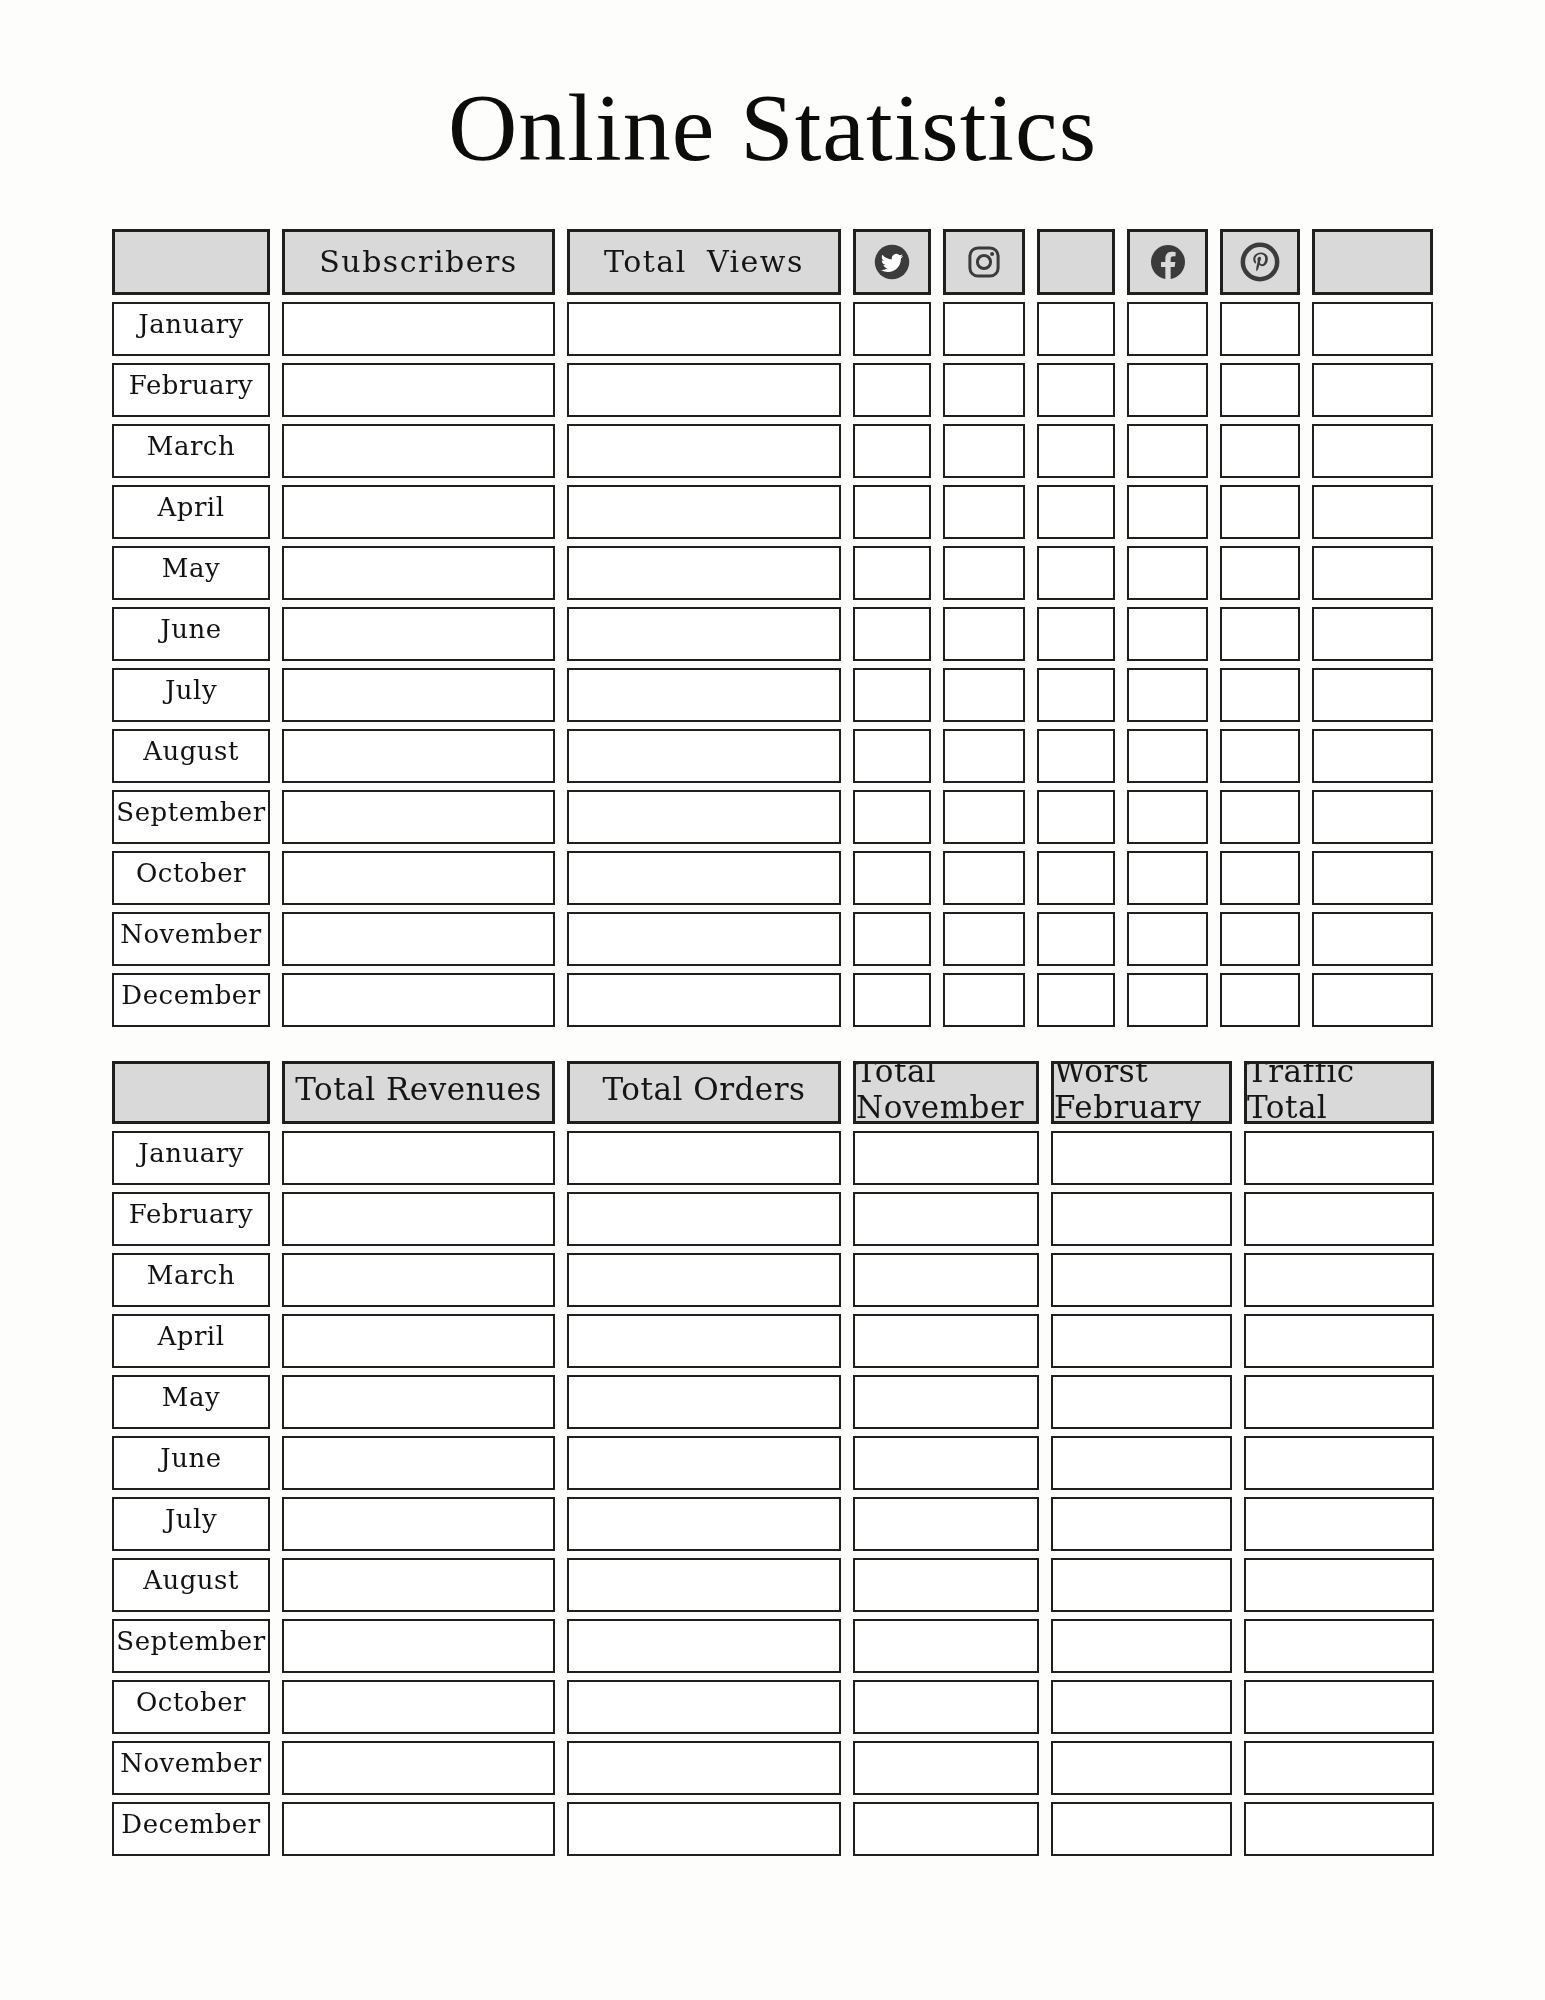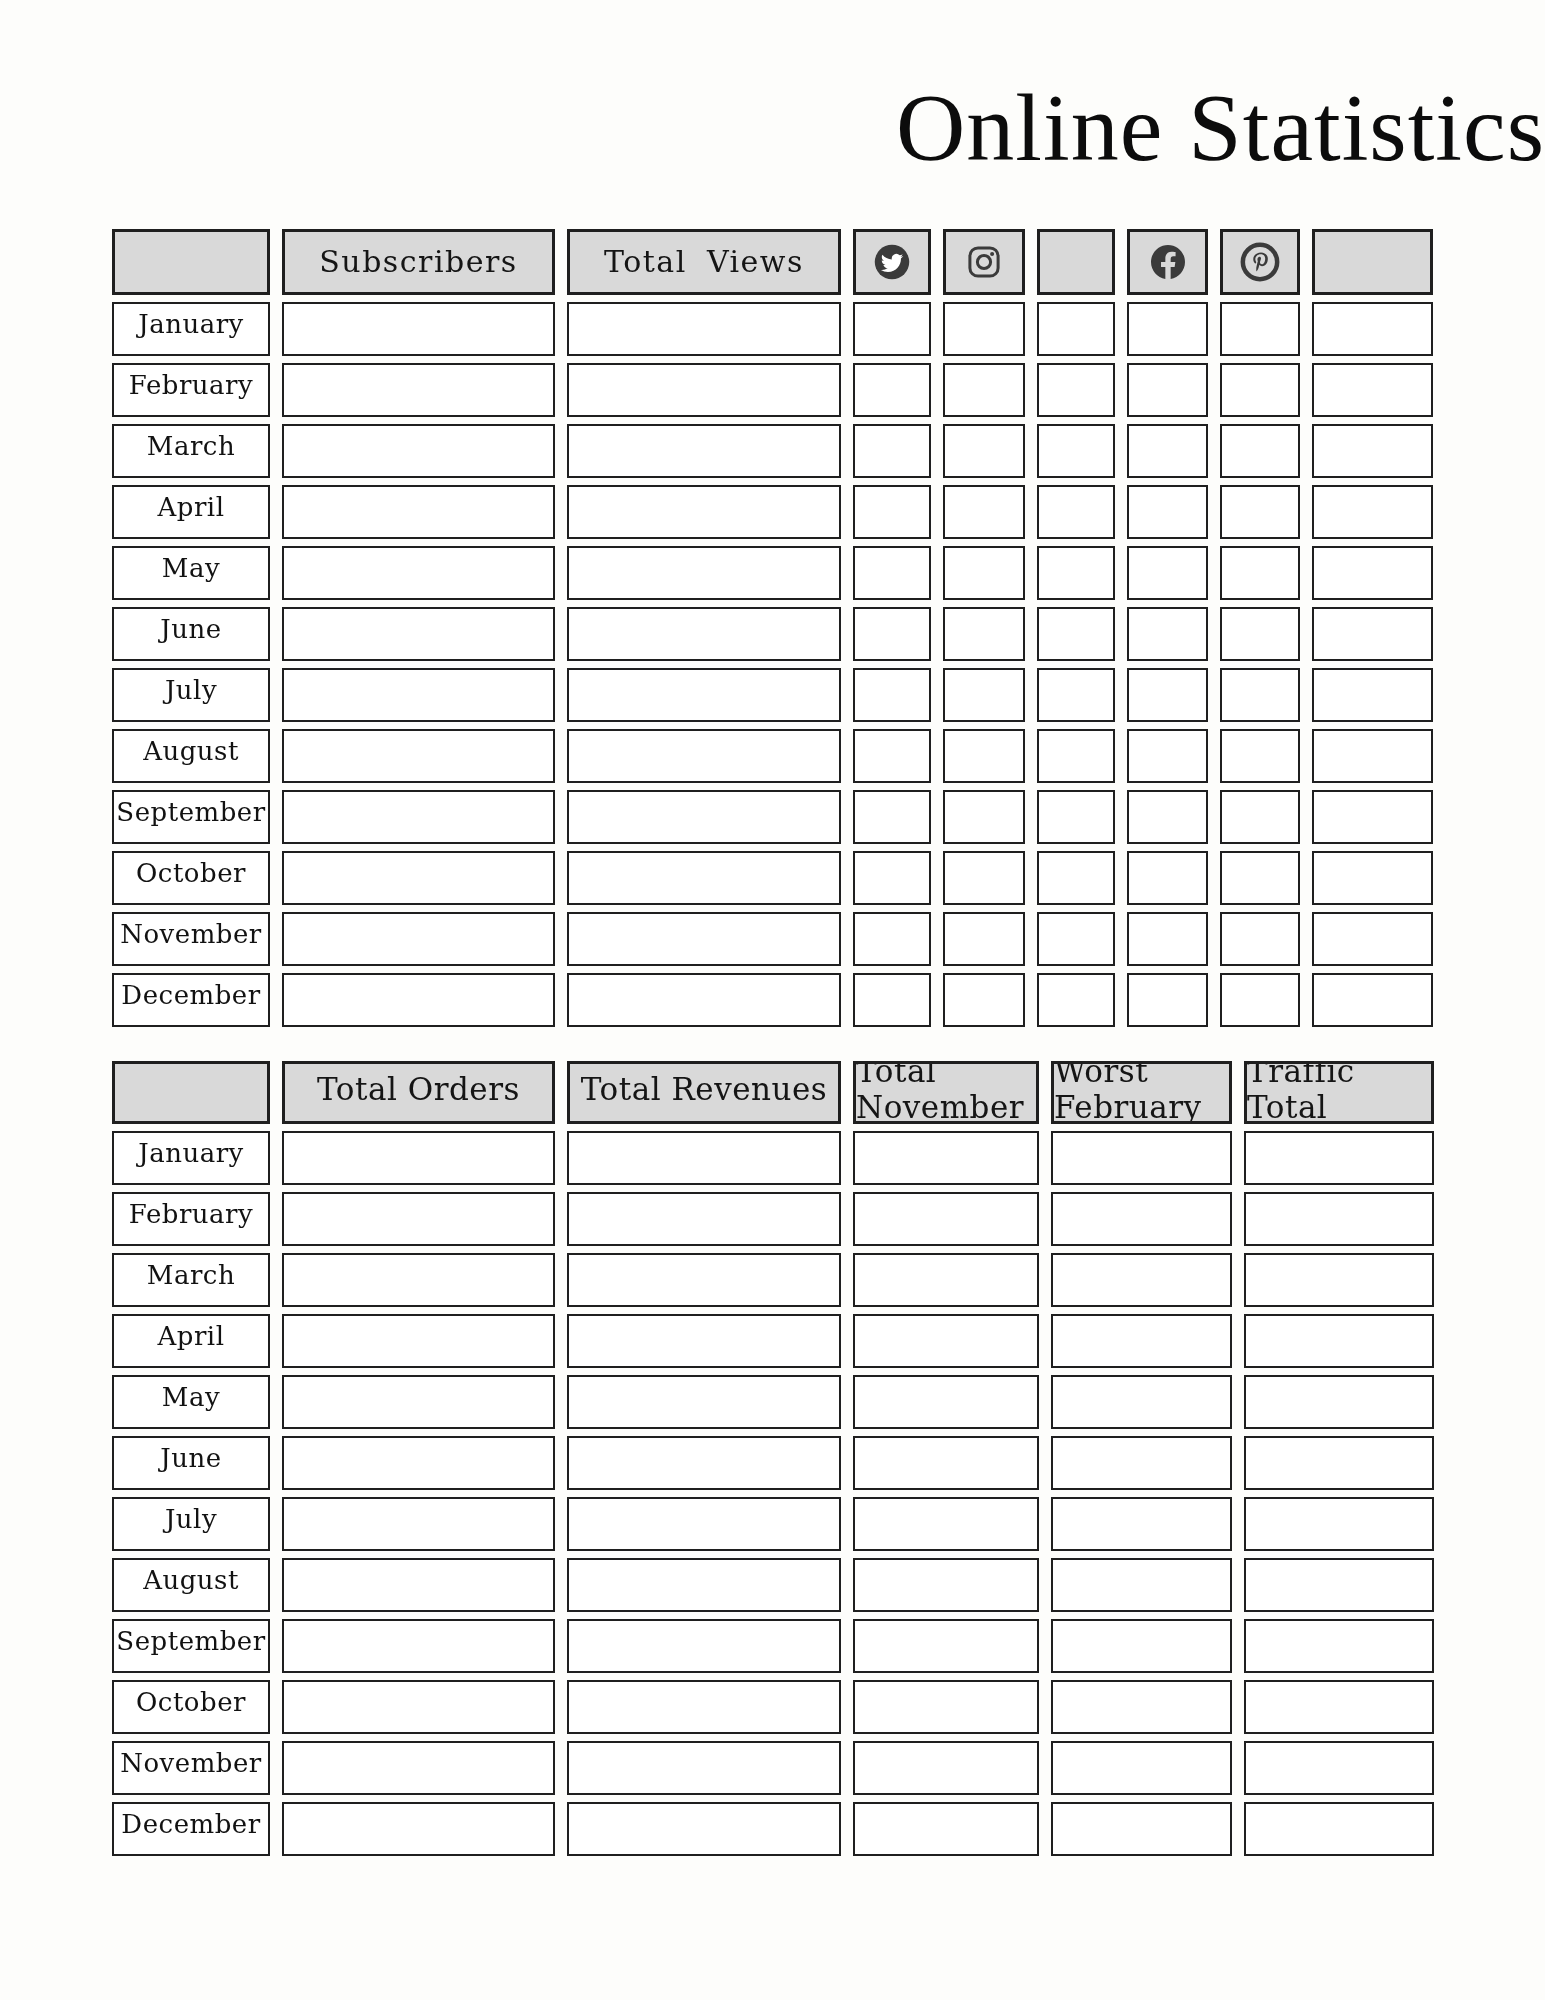--- a/index.html
+++ b/index.html
@@ -8,21 +8,21 @@
     width:1545px; height:2000px;
     margin:0 auto;
     background:#fdfdfb;
     color:#121212;
     font-family:"DejaVu Serif", "Liberation Serif", serif;
     overflow:hidden;
   }
   .title {
     margin:0;
     padding-top:66px;
-    text-align:right;
+    text-align:center;
     font-family:"Liberation Serif", serif;
     font-weight:400;
     font-size:96px;
     line-height:1.3;
     color:#0c0c0c;
     letter-spacing:1px;
   }
   .grid {
     display:grid;
     margin-left:112px;
@@ -213,22 +213,22 @@
       <div class="cell entry"></div>
       <div class="cell entry"></div>
       <div class="cell entry"></div>
       <div class="cell entry"></div>
       <div class="cell entry"></div>
       <div class="cell entry"></div>
       <div class="cell entry"></div>
     </div>
   <div class="grid" id="table2">
       <div class="cell header"></div>
+      <div class="cell header label">Total Revenues</div>
       <div class="cell header label">Total Orders</div>
-      <div class="cell header label">Total Revenues</div>
       <div class="cell header label">Total November</div>
       <div class="cell header label">Worst February</div>
       <div class="cell header label">Traffic Total</div>
       <div class="cell month">January</div>
       <div class="cell entry"></div>
       <div class="cell entry"></div>
       <div class="cell entry"></div>
       <div class="cell entry"></div>
       <div class="cell entry"></div>
       <div class="cell month">February</div>

